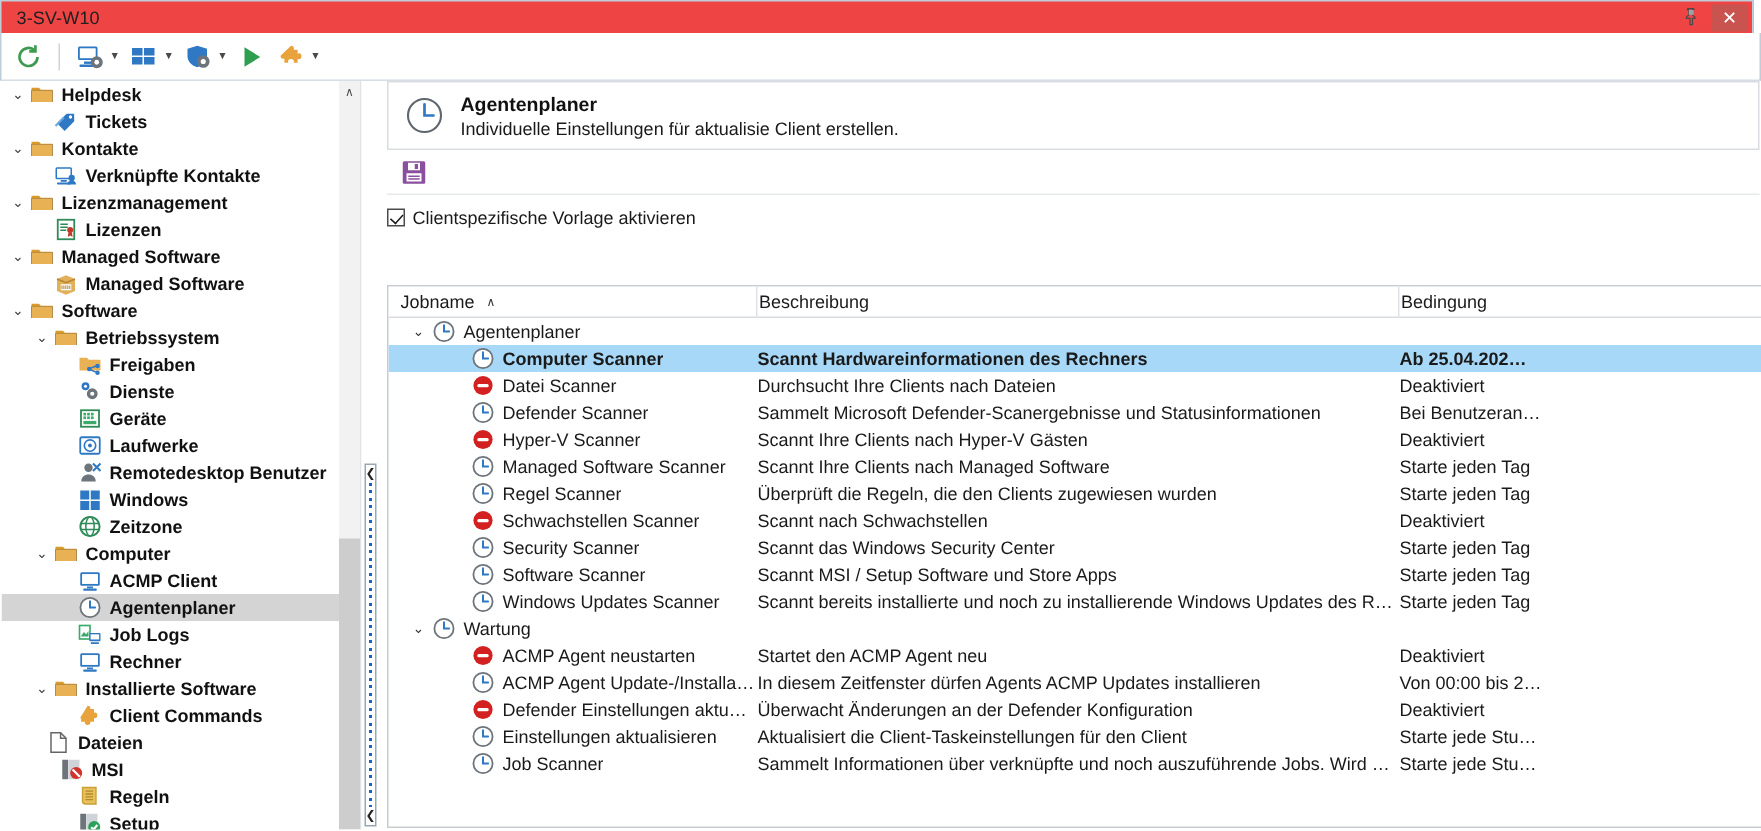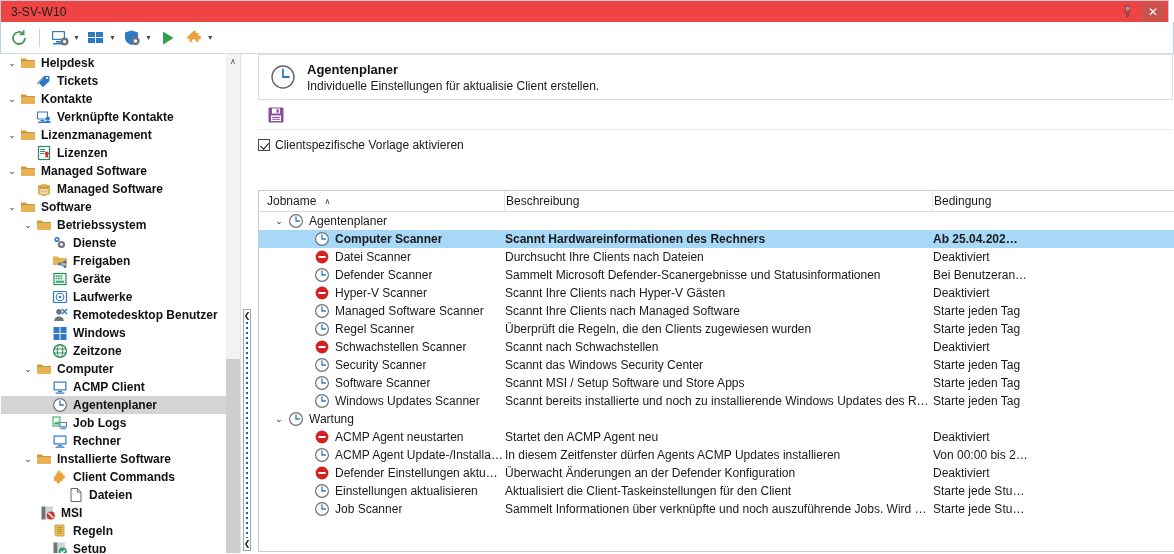--- a/index.html
+++ b/index.html
@@ -342,40 +342,40 @@
             <path d="M1 5.2h14V13H1z" fill="#edb košice"></path>
             <path d="M1 5.2h14V13H1z" fill="#e8b254"></path>
           </svg>
         </span>
         <span class="lbl">Betriebssystem</span>
       </div>
       <div class="node" style="padding-left: 36px;">
         <span class="twisty"></span>
         <span class="ico">
           <svg width="16" height="16" viewBox="0 0 16 16">
-            <circle cx="9.5" cy="9.5" r="3.6" fill="#6d747b"></circle>
-            <circle cx="9.5" cy="9.5" r="1.4" fill="#ffffff"></circle>
-            <circle cx="5" cy="4.5" r="2.6" fill="#2f78c4"></circle>
-            <circle cx="5" cy="4.5" r="1" fill="#ffffff"></circle>
-          </svg>
-        </span>
-        <span class="lbl">Dienste</span>
-      </div>
-      <div class="node" style="padding-left: 36px;">
-        <span class="twisty"></span>
-        <span class="ico">
-          <svg width="16" height="16" viewBox="0 0 16 16">
             <path d="M1 3.5h5l1.2 1.4H15V12H1z" fill="#e8b254"></path>
             <circle cx="7.5" cy="11" r="1.5" fill="#2f78c4"></circle>
             <circle cx="13" cy="9" r="1.5" fill="#2f78c4"></circle>
             <circle cx="13" cy="13.5" r="1.5" fill="#2f78c4"></circle>
             <path d="M8.6 10.4 11.9 9M8.6 11.7 11.9 13.1" stroke="#2f78c4" stroke-width="1"></path>
           </svg>
         </span>
         <span class="lbl">Freigaben</span>
+      </div>
+      <div class="node" style="padding-left: 36px;">
+        <span class="twisty"></span>
+        <span class="ico">
+          <svg width="16" height="16" viewBox="0 0 16 16">
+            <circle cx="9.5" cy="9.5" r="3.6" fill="#6d747b"></circle>
+            <circle cx="9.5" cy="9.5" r="1.4" fill="#ffffff"></circle>
+            <circle cx="5" cy="4.5" r="2.6" fill="#2f78c4"></circle>
+            <circle cx="5" cy="4.5" r="1" fill="#ffffff"></circle>
+          </svg>
+        </span>
+        <span class="lbl">Dienste</span>
       </div>
       <div class="node" style="padding-left: 36px;">
         <span class="twisty"></span>
         <span class="ico">
           <svg width="16" height="16" viewBox="0 0 16 16">
             <rect x="2" y="2.5" width="12" height="11" fill="#ffffff" stroke="#2e8b57" stroke-width="1.2"></rect>
             <rect x="3.6" y="4.2" width="1.8" height="1.8" fill="#3aab6a"></rect>
             <rect x="6.1" y="4.2" width="1.8" height="1.8" fill="#3aab6a"></rect>
             <rect x="8.6" y="4.2" width="1.8" height="1.8" fill="#3aab6a"></rect>
             <rect x="3.6" y="6.6" width="1.8" height="1.8" fill="#3aab6a"></rect>
@@ -502,21 +502,21 @@
       </div>
       <div class="node" style="padding-left: 36px;">
         <span class="twisty"></span>
         <span class="ico">
           <svg width="16" height="16" viewBox="0 0 16 16">
             <path d="M6.4 1.5c1.1 0 1.9.6 1.9 1.4 0 .3-.1.6-.2.8h2.6v2.5c.2-.1.5-.2.8-.2.8 0 1.4.8 1.4 1.9s-.6 1.9-1.4 1.9c-.3 0-.6-.1-.8-.2v2.5H8.1c.1.2.2.5.2.8 0 .8-.8 1.4-1.9 1.4s-1.9-.6-1.9-1.4c0-.3.1-.6.2-.8H2.1V9.6c-.2.1-.5.2-.8.2" fill="#e8a33d"></path>
           </svg>
         </span>
         <span class="lbl">Client Commands</span>
       </div>
-      <div class="node" style="padding-left: 52px;">
+      <div class="node" style="padding-left: 15px;">
         <span class="twisty"></span>
         <span class="ico">
           <svg width="16" height="16" viewBox="0 0 16 16">
             <path d="M3 1.5h6.4L13 5.1V14.5H3z" fill="#ffffff" stroke="#666" stroke-width="1"></path>
             <path d="M9.4 1.5V5.1H13" fill="none" stroke="#666" stroke-width="1"></path>
           </svg>
         </span>
         <span class="lbl">Dateien</span>
       </div>
       <div class="node" style="padding-left: 24px;">

